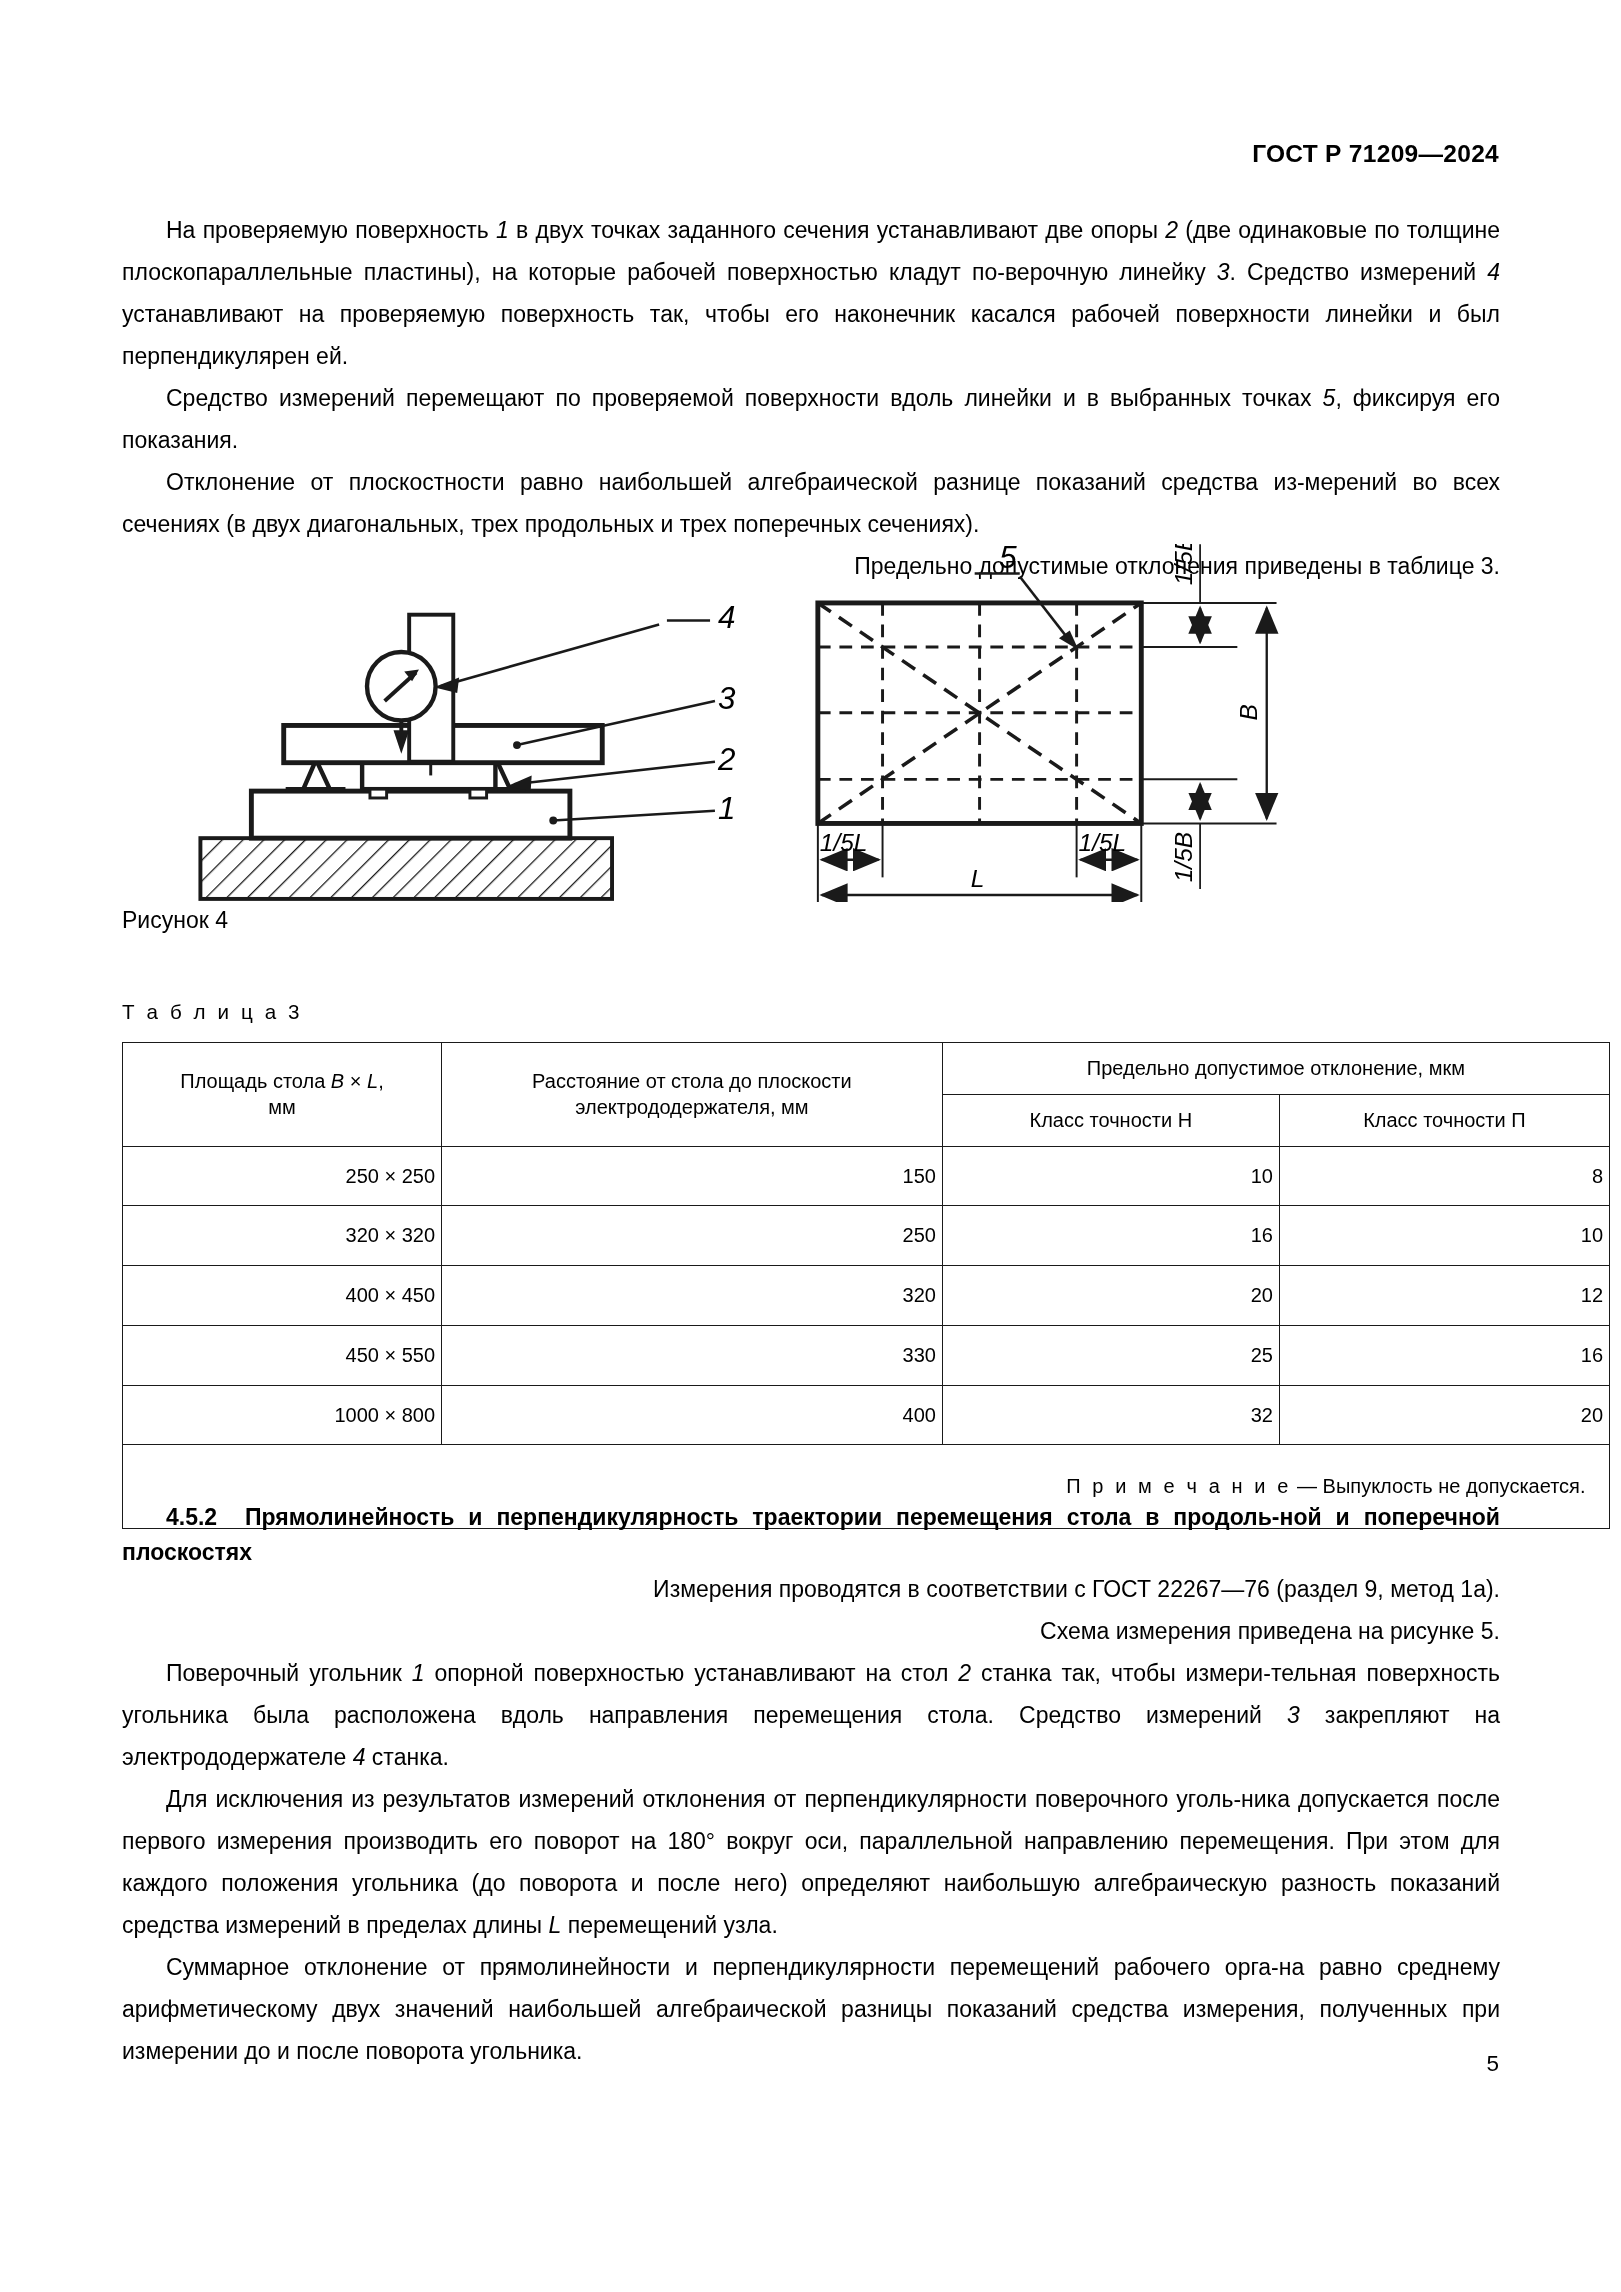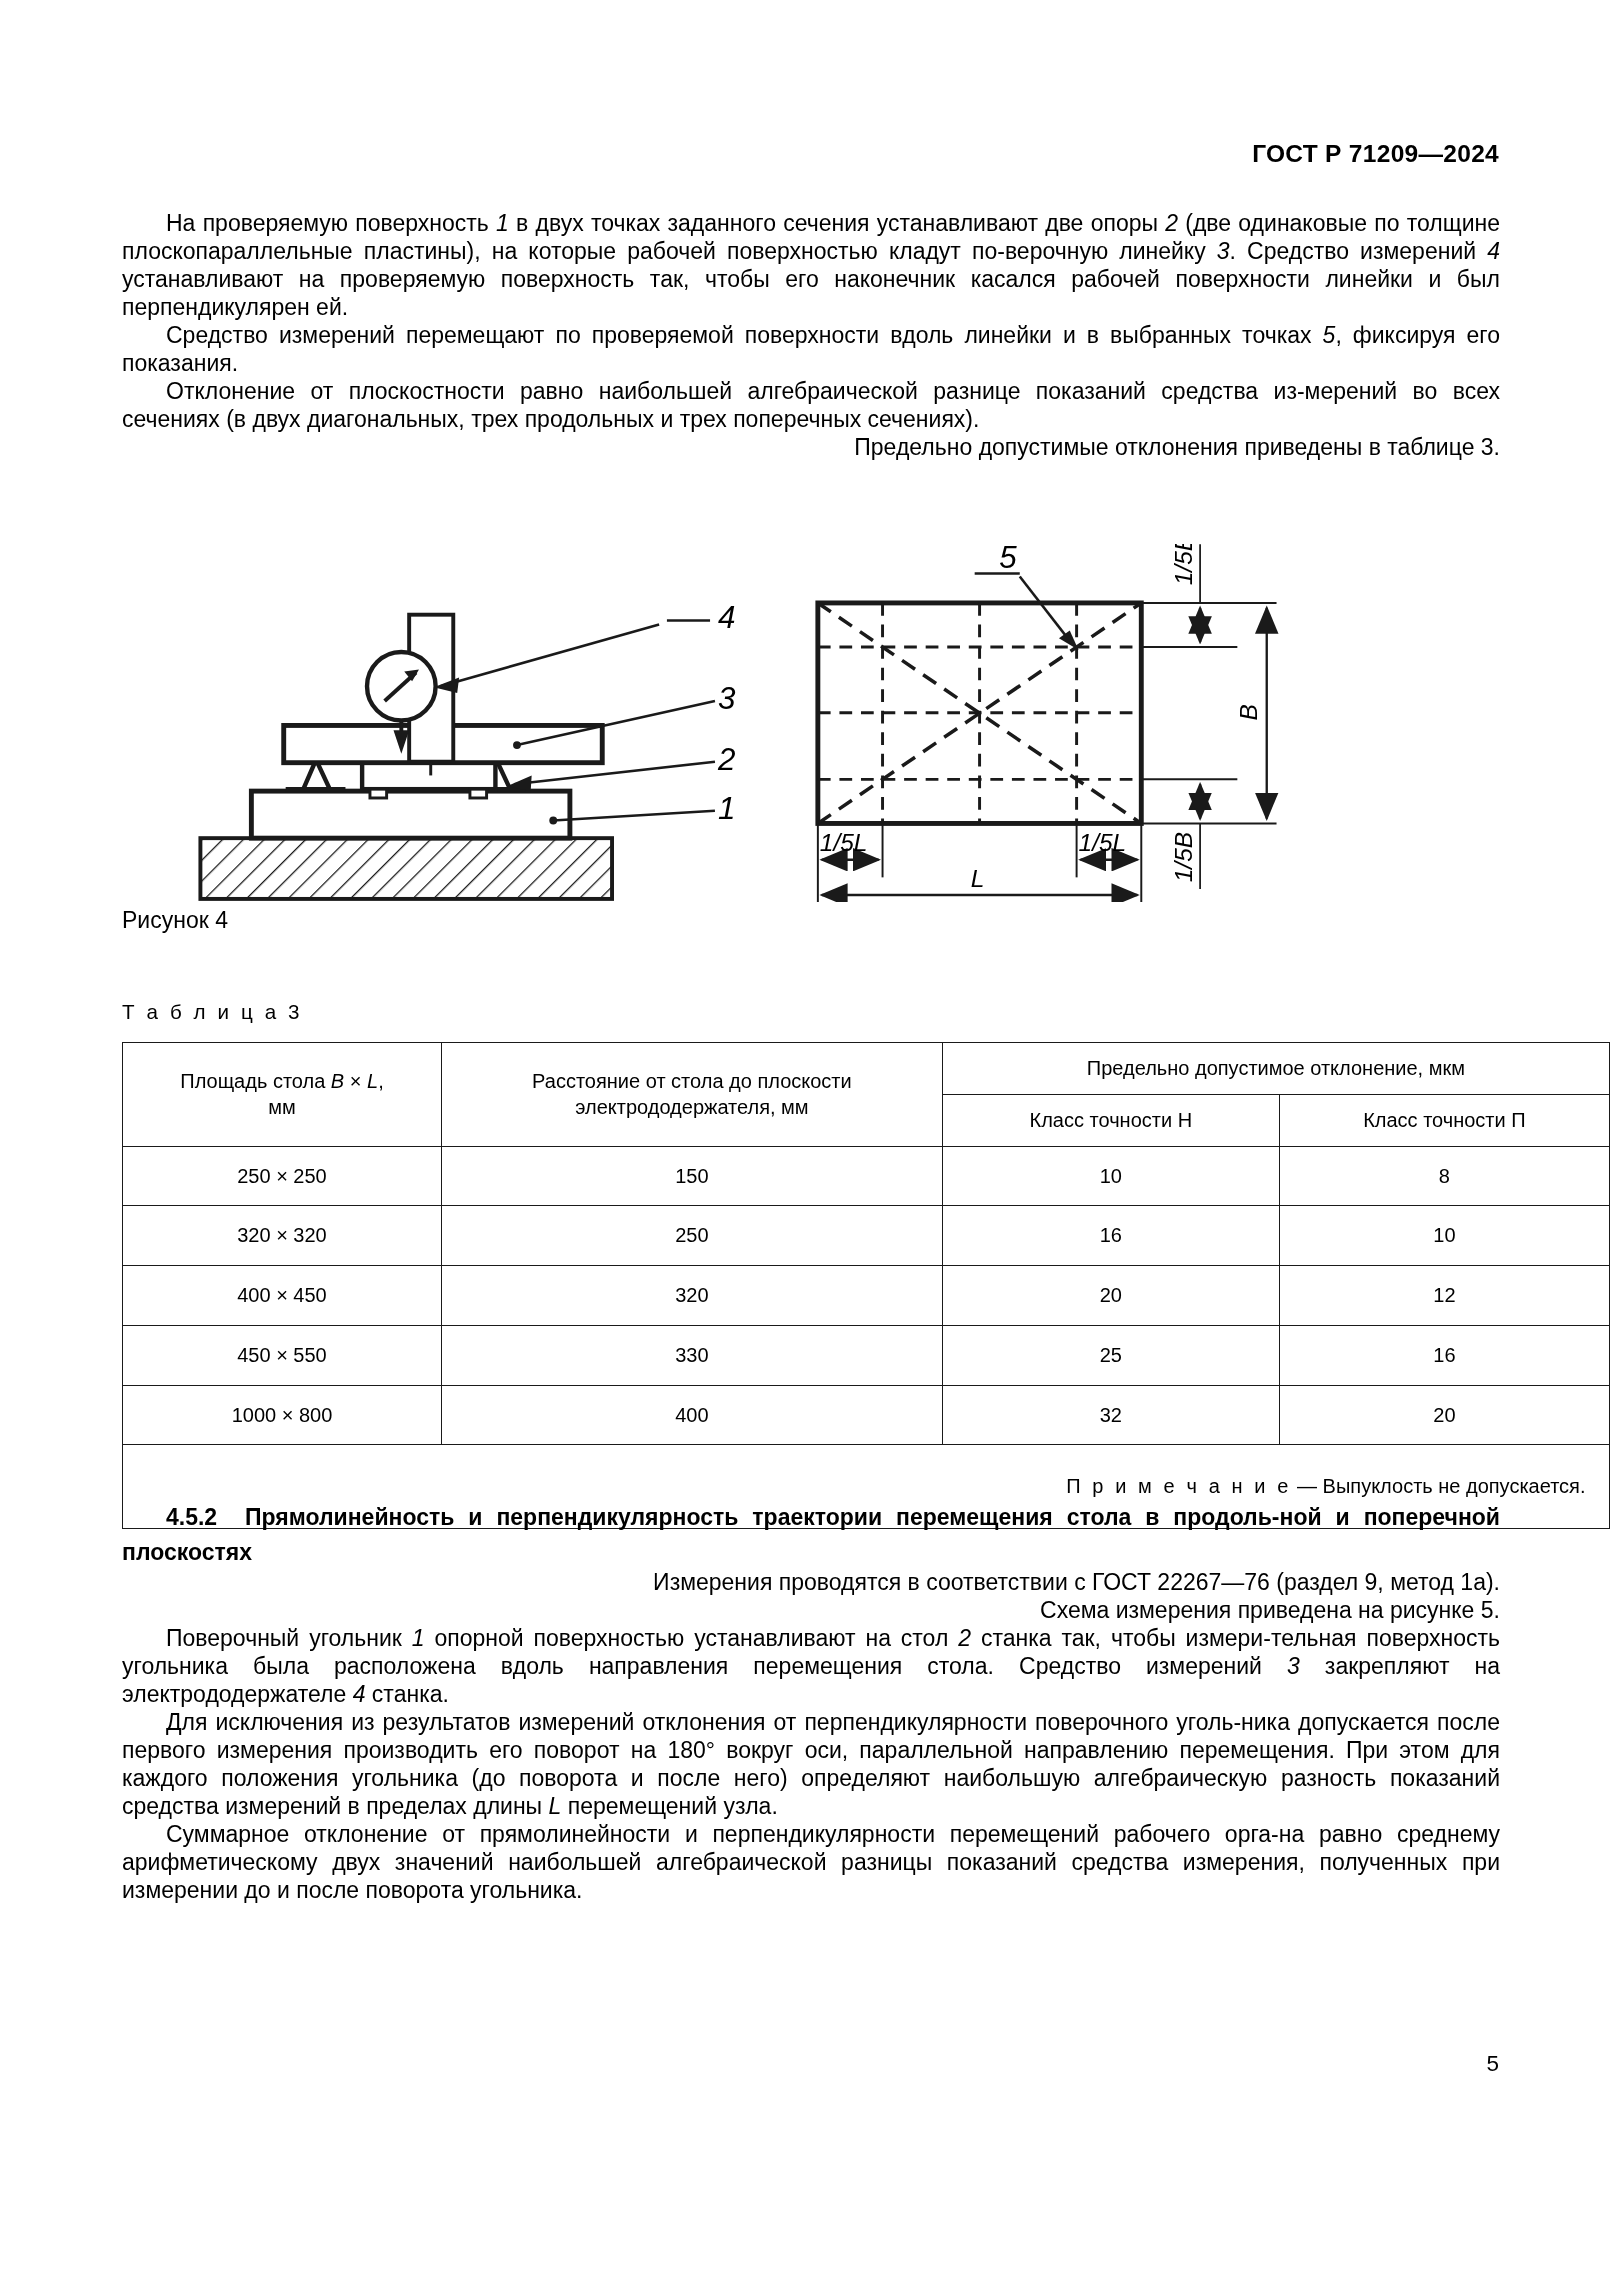--- a/index.html
+++ b/index.html
@@ -35,21 +35,21 @@
   
   .content {
     position: absolute;
     left: 122px;
     top: 209px;
     width: 1378px;
   }
   p.para {
     margin: 0 0 0 0;
     font-size: 23px;
-    line-height: 28px;
+    line-height: 42px;
     text-align: justify;
     text-indent: 44px;
     hyphens: manual;
   }
   p.para.nojust { text-align: right; }
   .it { font-style: italic; }
 
   
   .figure-wrap {
     position: absolute;
@@ -87,21 +87,21 @@
   table.t3 td, table.t3 th {
     border: 1.5px solid #1a1a1a;
     text-align: center;
     vertical-align: middle;
     font-weight: normal;
     padding: 3.9px 5.9px;
     line-height: 26.5px;
   }
   table.t3 .h-row th { height: 43px; }
   table.t3 .hdr-tall { height: 90px; }
-  table.t3 tbody td { height: 51px; }
+  table.t3 tbody td { height: 51px; text-align: right; }
   table.t3 td.note {
     text-align: right;
     padding: 13.7px 23.5px;
     height: 55px;
   }
   .note-kw { letter-spacing: 3.1px; }
   .col1 { width: 284px; }
   .col2 { width: 446px; }
   .col3 { width: 300px; }
   .col4 { width: 294px; }

